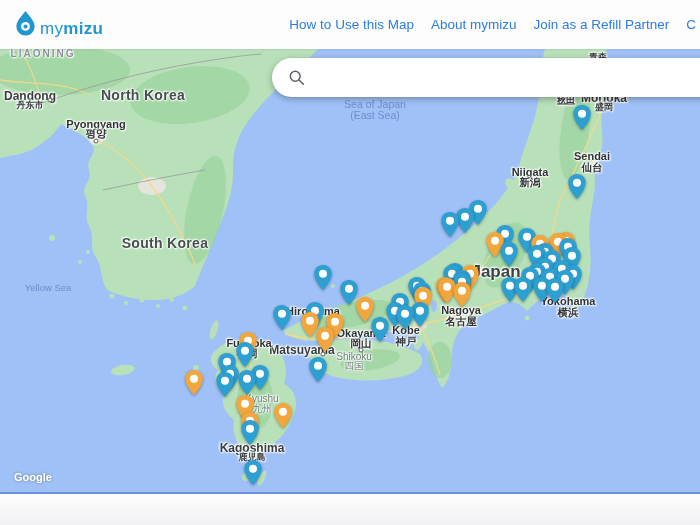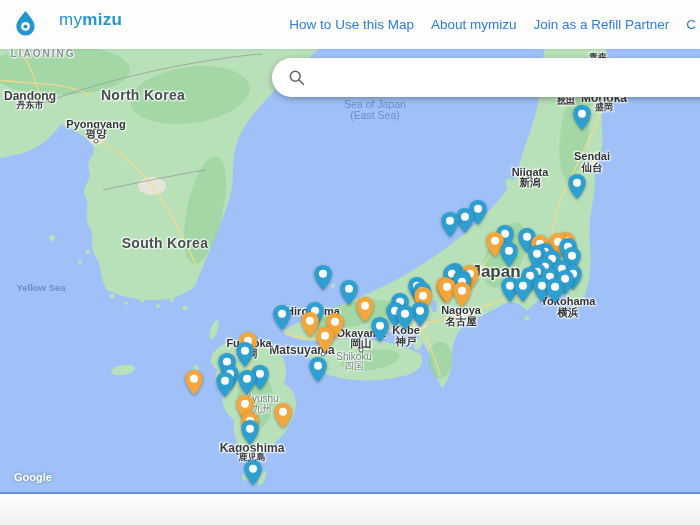--- a/index.html
+++ b/index.html
@@ -2,21 +2,21 @@
 <html><head>
 <meta charset="utf-8">
 <style>
   html,body{margin:0;padding:0;}
   body{width:700px;height:525px;overflow:hidden;position:relative;background:#fff;
        font-family:"Liberation Sans",sans-serif;}
 
   
   .header{position:absolute;left:0;top:0;width:700px;height:49px;background:#fdfdfe;
           display:flex;align-items:center;z-index:30;box-shadow:0 1px 2px rgba(0,0,0,.06);}
-  .logo{display:flex;align-items:flex-start;gap:21px;margin-left:13px;cursor:pointer;}
+  .logo{display:flex;align-items:flex-end;gap:2px;margin-left:13px;cursor:pointer;}
   .logo-text{font-size:17px;color:#2196cf;letter-spacing:.3px;}
   .logo-text b{font-weight:bold;}
   .nav{position:absolute;right:4px;top:0;height:49px;display:flex;align-items:center;gap:17px;}
   .nav a{color:#2b7de0;font-size:13.5px;text-decoration:none;white-space:nowrap;cursor:pointer;}
 
   
   .map{position:absolute;left:0;top:49px;width:700px;height:443px;background:#9fc1f7;
        overflow:hidden;border-bottom:2px solid #6e8fe0;cursor:grab;}
   .map svg.base{position:absolute;left:0;top:0;}
   .overlay{position:absolute;left:0;top:0;width:700px;height:443px;}
@@ -147,21 +147,21 @@
     </g>
   </svg>
   <div class="overlay" id="overlay">
       <span class="ml region" style="left: 43px; top: 4px;">LIAONING</span>
       <span class="ml city_sm" style="left: 30px; top: 47px;">Dandong</span>
       <span class="ml city_cjk_sm" style="left: 30px; top: 56px;">丹东市</span>
       <span class="ml country" style="left: 143px; top: 46px;">North Korea</span>
       <span class="ml city" style="left: 96px; top: 75px;">Pyongyang</span>
       <span class="ml city_cjk" style="left: 96px; top: 85px;">평양</span>
       <span class="ml country" style="left: 165px; top: 194px;">South Korea</span>
-      <span class="ml water_sm" style="left: 41px; top: 238px; font-weight: bold;">Yellow Sea</span>
+      <span class="ml water_sm" style="left: 48px; top: 238px;">Yellow Sea</span>
       <span class="ml water" style="left: 375px; top: 55px;">Sea of Japan</span>
       <span class="ml water" style="left: 375px; top: 66px;">(East Sea)</span>
       <span class="ml city_cjk_sm" style="left: 598px; top: 8px;">青森</span>
       <span class="ml city_cjk_sm" style="left: 566px; top: 51px; text-decoration: underline;">秋田</span>
       <span class="ml city_sm" style="left: 604px; top: 49px;">Morioka</span>
       <span class="ml city_cjk_sm" style="left: 604px; top: 58px;">盛岡</span>
       <span class="ml city" style="left: 592px; top: 107px;">Sendai</span>
       <span class="ml city_cjk" style="left: 592px; top: 119px;">仙台</span>
       <span class="ml city" style="left: 530px; top: 123px;">Niigata</span>
       <span class="ml city_cjk" style="left: 530px; top: 134px;">新潟</span>

